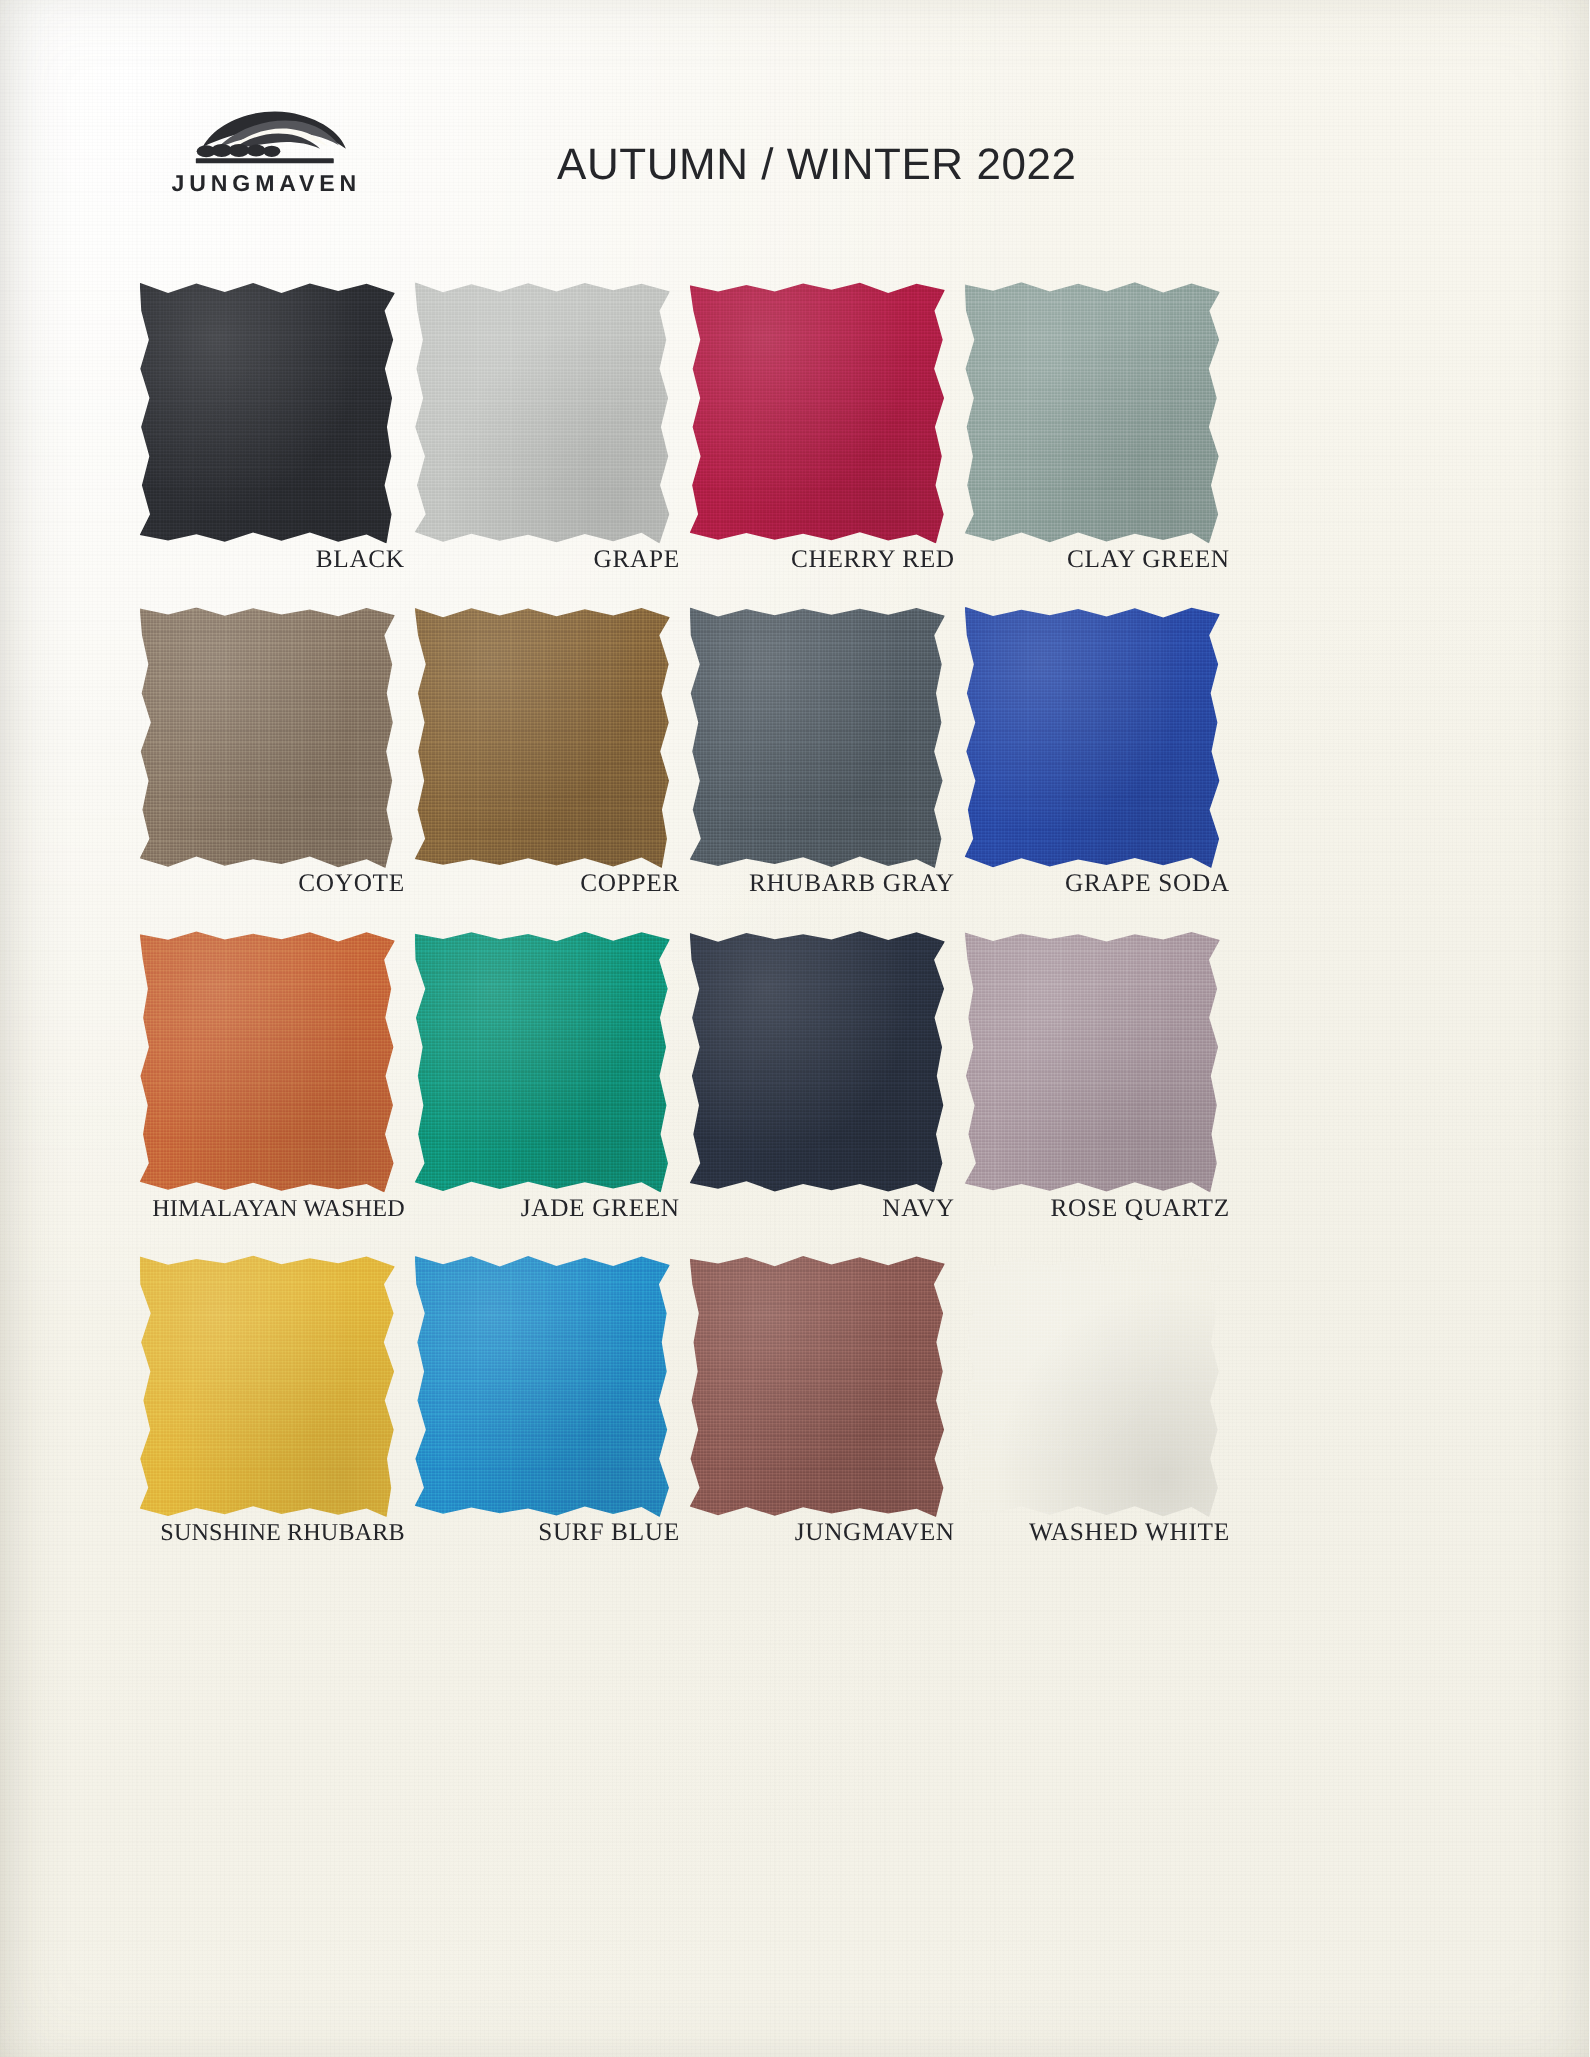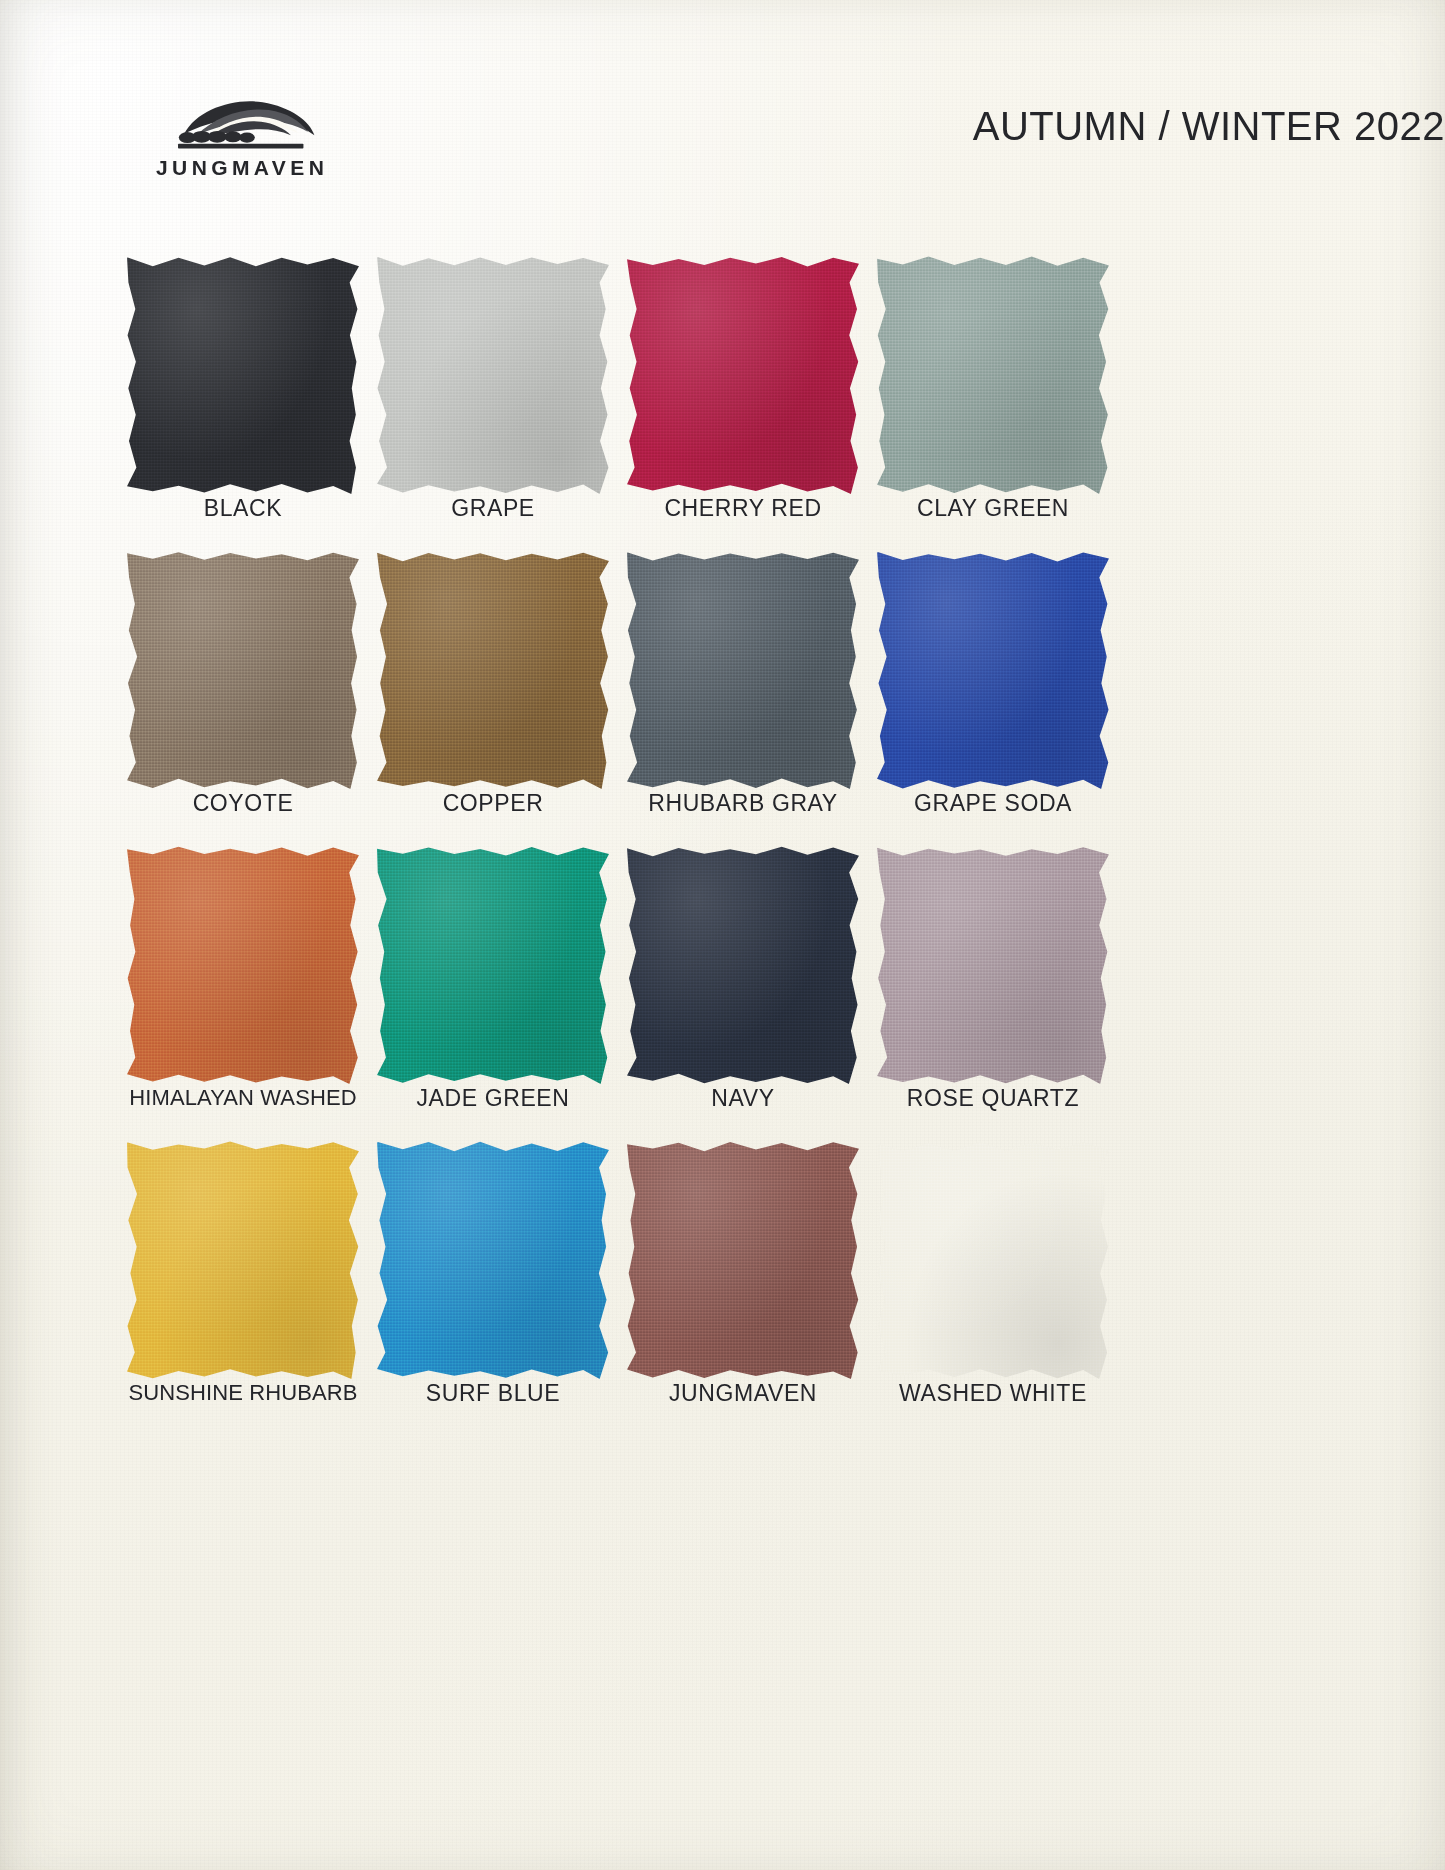--- a/index.html
+++ b/index.html
@@ -78,23 +78,23 @@
     font-size: 21px;
     font-weight: 700;
     letter-spacing: 4.4px;
     color: #25262a;
     text-indent: 4px;
     line-height: 1;
   }
 
   #season-title {
     position: absolute;
-    left: 0; top: 104px;
+    left: 0; top: 128px;
     width: 1445px;
-    text-align: right;
+    text-align: center;
     padding-left: 40px;
     font-family: "Liberation Sans", sans-serif;
     font-size: 40px;
     font-weight: 400;
     letter-spacing: 0.5px;
     color: #25262a;
     white-space: nowrap;
   }
 
   
@@ -155,22 +155,22 @@
     background:
       radial-gradient(ellipse at 30% 22%, rgba(255,255,255,0.14) 0%, rgba(255,255,255,0) 58%),
       radial-gradient(ellipse at 78% 85%, rgba(0,0,0,0.10) 0%, rgba(0,0,0,0) 60%);
   }
 
   .swatch-label {
     position: absolute;
     left: 0;
     top: 243px;
     width: 250px;
-    text-align: center;
-    font-family: Liberation Sans, sans-serif;
+    text-align: right;
+    font-family: Liberation Serif, serif;
     font-size: 23px;
     font-weight: 400;
     letter-spacing: 0.6px;
     color: #24252a;
     white-space: nowrap;
   }
 
   .swatch-label.tight { font-size: 22px; letter-spacing: 0.1px; }
 </style>
 </head>

